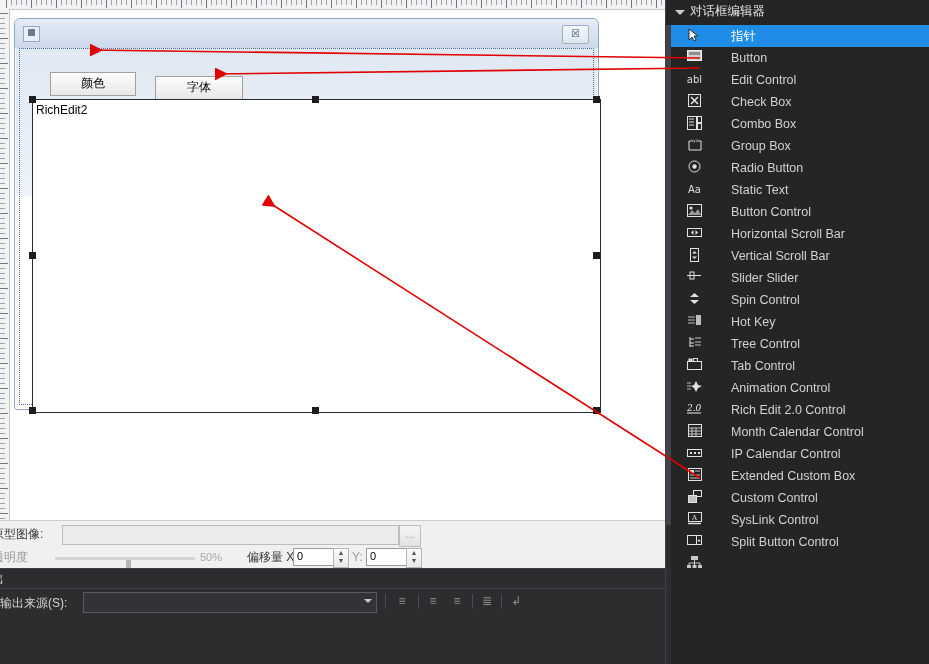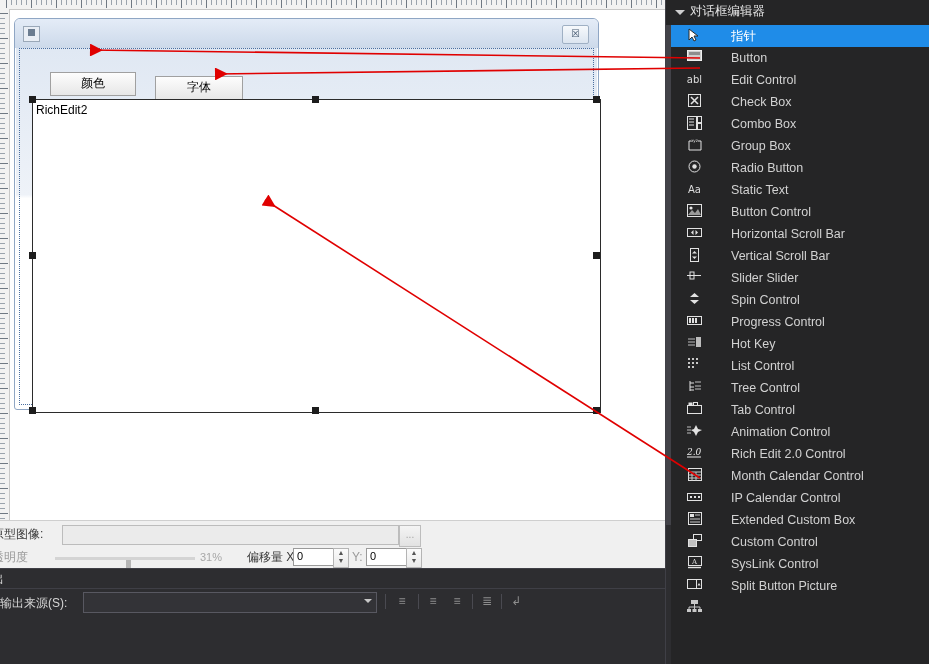--- a/index.html
+++ b/index.html
@@ -461,21 +461,21 @@
       <div class="plabel" style="left:-8px;top:0;">原型图像:</div>
       <div id="img-path-input"></div>
       <div id="img-browse-btn">...</div>
     </div>
 
     <div id="prop-row2">
       <div class="plabel dim" style="left:-8px;top:0;">透明度</div>
       <div id="alpha-slider">
         <div id="alpha-thumb"></div>
       </div>
-      <div id="alpha-value">31%</div>
+      <div id="alpha-value">50%</div>
 
       <div class="plabel" id="offset-label">偏移量 X:</div>
 
       <div class="spin-wrap" style="left:293px;width:55px;">
         <div class="spin-input">0</div>
         <div class="spin-btns">
           <i>▲</i>
           <i>▼</i>
         </div>
       </div>
@@ -606,49 +606,25 @@
         <span class="tool-lbl">Slider Slider</span>
       </div>
       <div class="tool-item">
         <span class="tool-ico"><svg width="13" height="13" viewBox="0 0 13 13">
             <polygon points="6.5,1 11,5 2,5" fill="#e2e2e2"></polygon>
             <polygon points="6.5,12 11,8 2,8" fill="#e2e2e2"></polygon>
           </svg></span>
         <span class="tool-lbl">Spin Control</span>
       </div>
       <div class="tool-item">
-        <span class="tool-ico"><svg width="15" height="9" viewBox="0 0 15 9">
-            <rect x="0.5" y="0.5" width="14" height="8" fill="none" stroke="#e2e2e2"></rect>
-            <rect x="2" y="2" width="2" height="5" fill="#e2e2e2"></rect>
-            <rect x="5" y="2" width="2" height="5" fill="#e2e2e2"></rect>
-            <rect x="8" y="2" width="2" height="5" fill="#e2e2e2"></rect>
-          </svg></span>
-        <span class="tool-lbl">Progress Control</span>
-      </div>
-      <div class="tool-item">
         <span class="tool-ico"><svg width="15" height="12" viewBox="0 0 15 12">
             <path d="M1 3h7M1 6h7M1 9h7" stroke="#bdbdbd"></path>
             <rect x="9" y="1" width="5" height="10" fill="#bdbdbd"></rect>
           </svg></span>
         <span class="tool-lbl">Hot Key</span>
-      </div>
-      <div class="tool-item">
-        <span class="tool-ico"><svg width="14" height="12" viewBox="0 0 14 12">
-            <g fill="#c8c8c8">
-              <rect x="0" y="0" width="2" height="2"></rect>
-              <rect x="4" y="0" width="2" height="2"></rect>
-              <rect x="8" y="0" width="2" height="2"></rect>
-              <rect x="0" y="4" width="2" height="2"></rect>
-              <rect x="4" y="4" width="2" height="2"></rect>
-              <rect x="8" y="4" width="2" height="2"></rect>
-              <rect x="0" y="8" width="2" height="2"></rect>
-              <rect x="4" y="8" width="2" height="2"></rect>
-            </g>
-          </svg></span>
-        <span class="tool-lbl">List Control</span>
       </div>
       <div class="tool-item">
         <span class="tool-ico"><svg width="14" height="13" viewBox="0 0 14 13">
             <path d="M2 1 V11" stroke="#e2e2e2"></path>
             <path d="M2 3 H6 M2 7 H6 M2 10 H6" stroke="#e2e2e2"></path>
             <path d="M7 2h6M7 6h6M7 9h6" stroke="#c0c0c0"></path>
           </svg></span>
         <span class="tool-lbl">Tree Control</span>
       </div>
       <div class="tool-item">
@@ -713,21 +689,21 @@
             <path d="M0 11.5 H13" stroke="#e2e2e2" stroke-width="1.4"></path>
           </svg></span>
         <span class="tool-lbl">SysLink Control</span>
       </div>
       <div class="tool-item">
         <span class="tool-ico"><svg width="15" height="10" viewBox="0 0 15 10">
             <rect x="0.5" y="0.5" width="14" height="9" fill="none" stroke="#e2e2e2"></rect>
             <path d="M9.5 0.5 V9.5" stroke="#e2e2e2"></path>
             <polygon points="12,4 10.5,6.5 13.5,6.5" fill="#e2e2e2"></polygon>
           </svg></span>
-        <span class="tool-lbl">Split Button Picture</span>
+        <span class="tool-lbl">Split Button Control</span>
       </div>
       <div class="tool-item">
         <span class="tool-ico"><svg width="15" height="12" viewBox="0 0 15 12">
             <rect x="4" y="0" width="7" height="4" fill="#c8c8c8"></rect>
             <path d="M7.5 4 V7 M2 7 H13 M2 7 V9 M7.5 7 V9 M13 7 V9" stroke="#c8c8c8"></path>
             <g fill="#c8c8c8">
               <rect x="0" y="9" width="4" height="3"></rect>
               <rect x="5.5" y="9" width="4" height="3"></rect>
               <rect x="11" y="9" width="4" height="3"></rect>
             </g>

